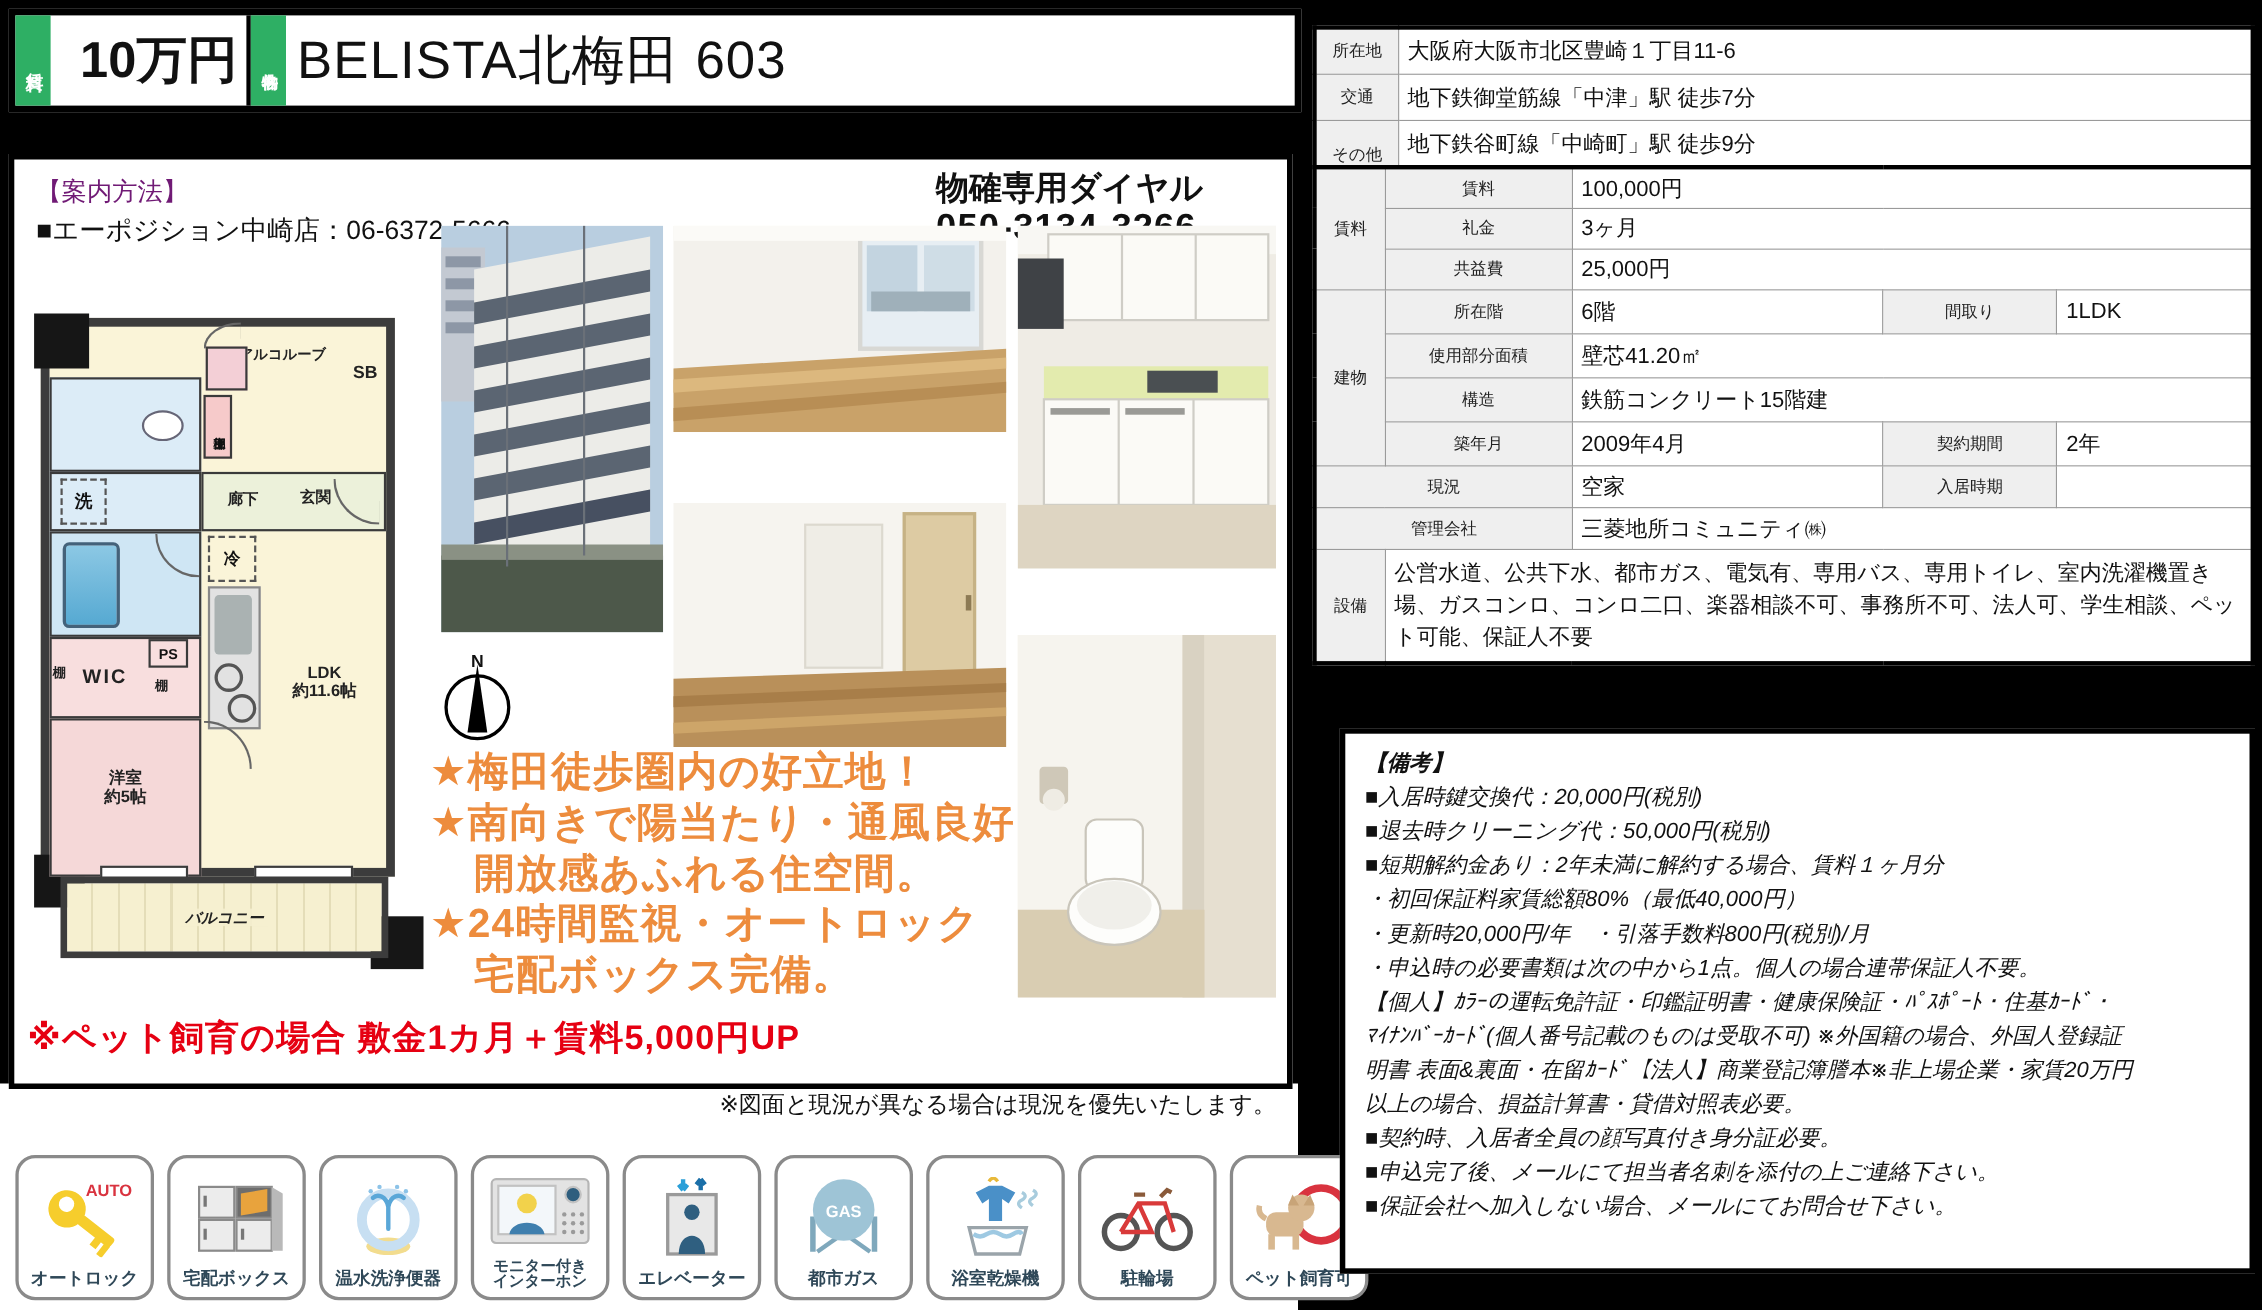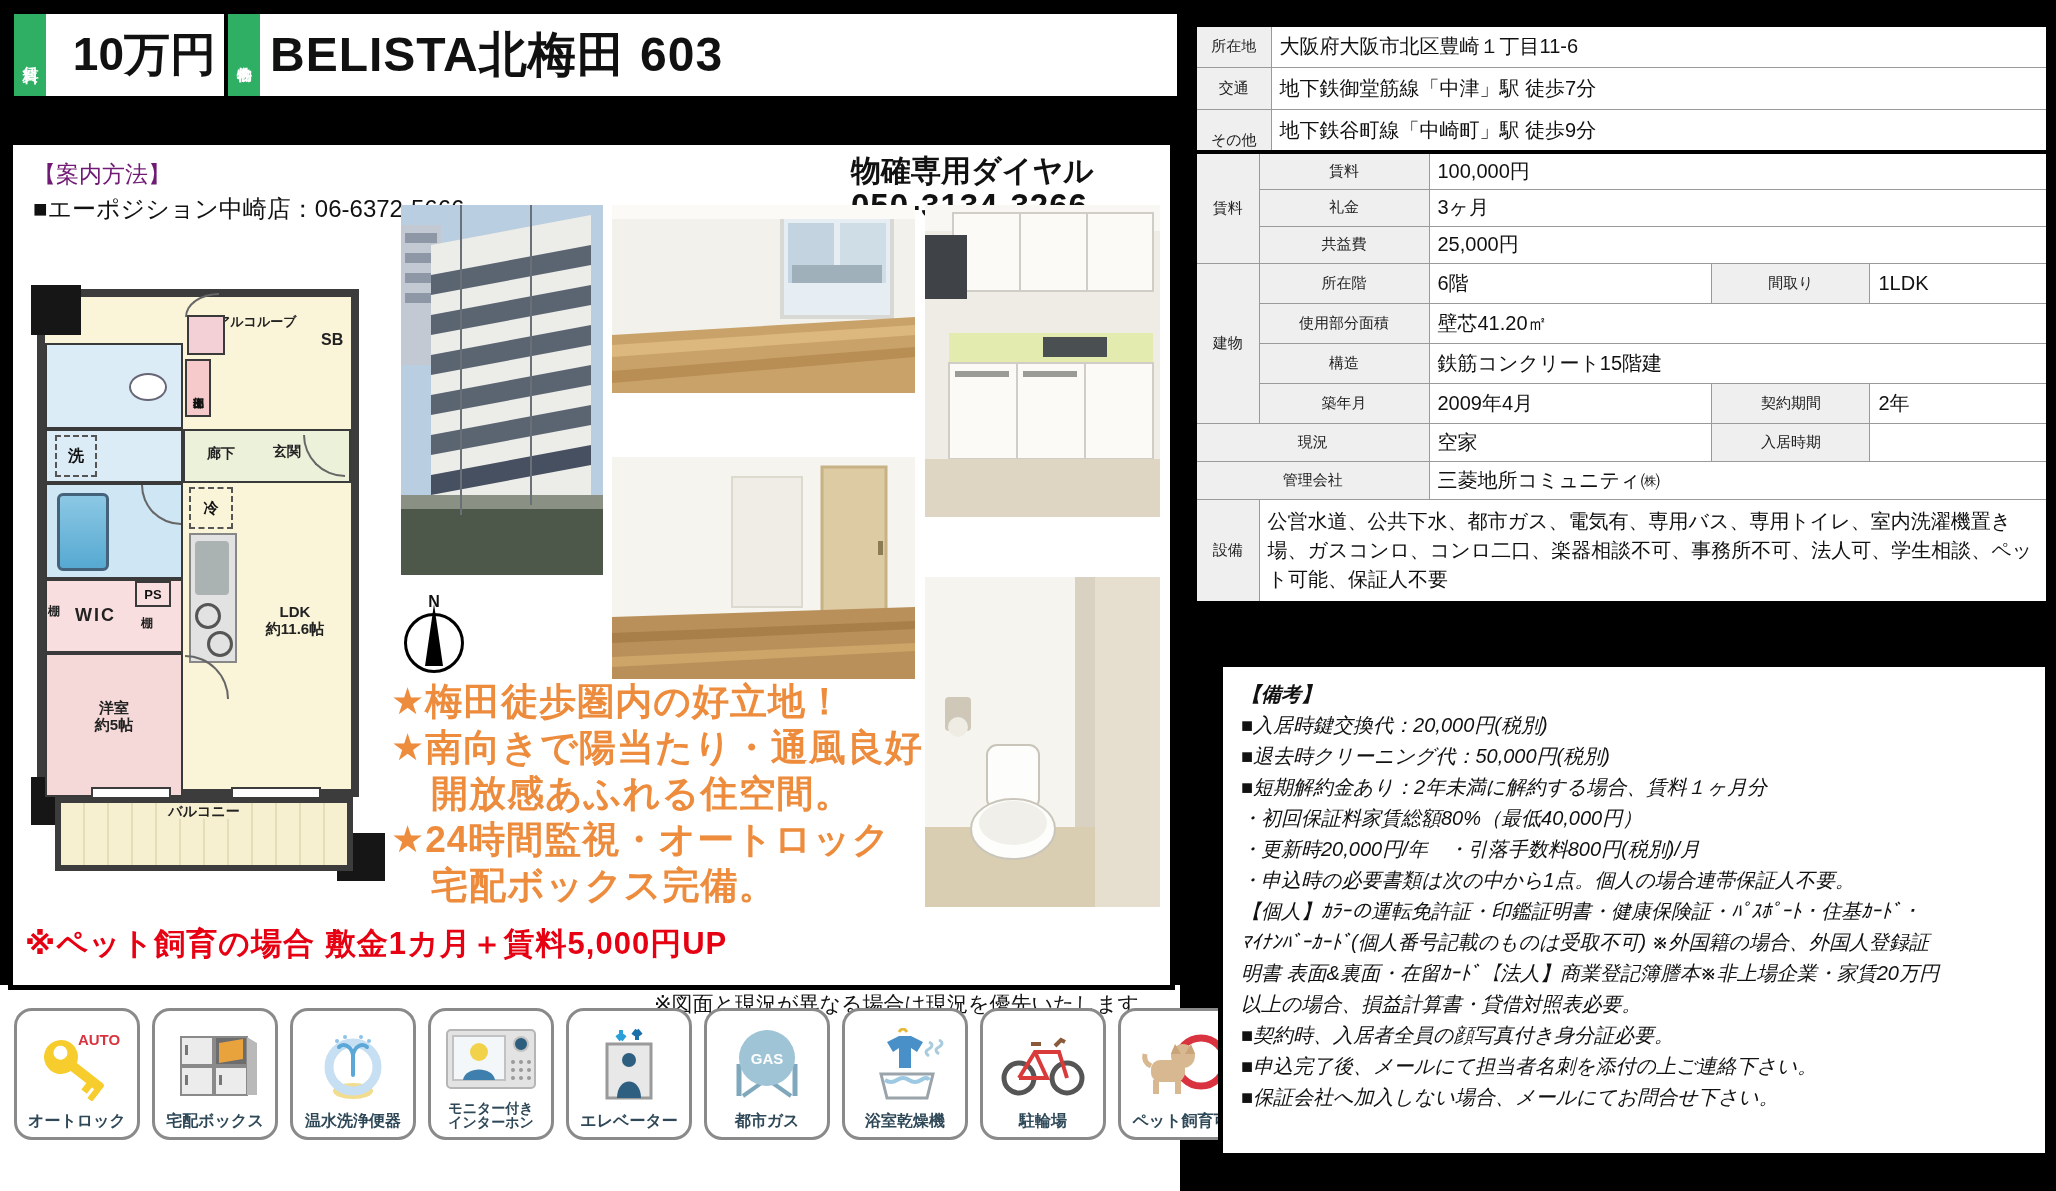--- a/index.html
+++ b/index.html
@@ -5,58 +5,58 @@
   html,body{margin:0;padding:0;background:#000;}
   .page{position:relative;width:2056px;height:1191px;background:#000;overflow:hidden;
         font-family:"Liberation Sans","DejaVu Sans",sans-serif;color:#111;}
   
   .header-box{position:absolute;left:8px;top:8px;width:1163px;height:82px;background:#fff;
               border:6px solid #000;display:flex;align-items:stretch;}
   .green-cell{background:#2EAF64;color:#fff;width:32px;display:flex;align-items:center;justify-content:center;
               writing-mode:vertical-rl;text-orientation:upright;font-weight:bold;letter-spacing:2px;}
   .rent-cell{width:170px;display:flex;align-items:center;justify-content:flex-end;padding-right:8px;
              font-size:46px;font-weight:bold;border-right:4px solid #000;}
-  .name-cell{flex:1;display:flex;align-items:center;padding-left:10px;font-size:48px;font-weight:bold;letter-spacing:1px;}
+  .name-cell{flex:1;display:flex;align-items:center;padding-left:10px;font-size:48px;font-weight:normal;letter-spacing:1px;}
   
   .main-panel{position:absolute;left:8px;top:140px;width:1157px;height:840px;background:#fff;border:5px solid #000;}
   .guide-title{position:absolute;left:20px;top:14px;font-size:23px;color:#701a75;}
   .guide-agent{position:absolute;left:20px;top:48px;font-size:24px;color:#111;}
   .dial-label{position:absolute;left:838px;top:6px;font-size:30px;font-weight:bold;}
   .dial-number{position:absolute;left:838px;top:42px;font-size:33px;font-weight:bold;letter-spacing:1px;}
   
   .fp{position:absolute;left:18px;top:140px;width:340px;height:600px;}
   .fp *{position:absolute;box-sizing:border-box;}
   .fp-main{left:6px;top:4px;width:322px;height:508px;border:8px solid #3c3c3c;background:#faf4d8;}
   .fp-pillar{background:#161616;}
   .fp-room{border:2px solid #3a3a3a;}
   .fp-lbl{font-size:14px;font-weight:bold;color:#222;white-space:pre-line;line-height:1.15;}
   .fp-dash{border:2px dashed #555;display:flex;align-items:center;justify-content:center;font-weight:bold;}
   .fp-balcony{left:24px;top:512px;width:298px;height:74px;border:6px solid #3c3c3c;
       background:repeating-linear-gradient(90deg,#f6f0d0 0 22px,#e4ddb8 22px 24px);
-      display:flex;align-items:flex-start;justify-content:center;}
+      display:flex;align-items:center;justify-content:center;font-style:italic;}
   .fp-vtext{writing-mode:vertical-rl;text-orientation:upright;font-size:11px;font-weight:bold;
       display:flex;align-items:center;justify-content:center;}
   
   .compass{position:absolute;left:390px;top:448px;width:62px;height:106px;text-align:center;}
   .compass .n{font-size:16px;font-weight:bold;}
   .compass .circ{width:54px;height:54px;border:3px solid #000;border-radius:50%;margin:2px auto 0;position:relative;background:#fff;}
   .compass .tri{position:absolute;left:50%;top:-12px;transform:translateX(-50%);
       border-left:9px solid transparent;border-right:9px solid transparent;border-bottom:62px solid #000;}
   
   .photo{position:absolute;overflow:hidden;}
   .photo svg{width:100%;height:100%;display:block;}
   
   .highlights{position:absolute;left:378px;top:534px;font-size:37px;font-weight:bold;line-height:46px;
       letter-spacing:1px;}
   .hl-indent{padding-left:40px;}
   .pet-note{position:absolute;left:12px;top:778px;font-size:31px;font-weight:bold;letter-spacing:1px;}
   .disclaimer{position:absolute;left:0;top:990px;width:1160px;text-align:right;font-size:21px;color:#111;}
   .white-under{position:absolute;left:0;top:985px;width:1180px;height:206px;background:#fff;}
   
-  .amenity-row{position:absolute;left:14px;top:1008px;display:flex;gap:12px;}
+  .amenity-row{position:absolute;left:14px;top:1050px;display:flex;gap:12px;}
   .tile{width:120px;height:126px;background:#fff;border:3px solid #8a8a8a;border-radius:18px;
         display:flex;flex-direction:column;align-items:center;justify-content:flex-end;overflow:hidden;}
   .tile .ic{flex:1;width:100%;display:flex;align-items:center;justify-content:center;padding-top:6px;}
   .tile .lb{font-size:16px;font-weight:bold;color:#2f4858;text-align:center;line-height:1.05;
             margin-bottom:7px;white-space:pre-line;}
   
   .rt{position:absolute;background:#fff;border-collapse:collapse;border:4px solid #000;table-layout:fixed;}
   .rt td{border:1px solid #9a9a9a;padding:2px 8px;font-size:20px;color:#111;overflow:hidden;white-space:nowrap;}
   .rt td.lb{background:#efefef;font-size:15px;text-align:center;color:#222;white-space:pre-line;padding:2px 4px;}
   .rt td.wrap{white-space:normal;line-height:1.45;}

